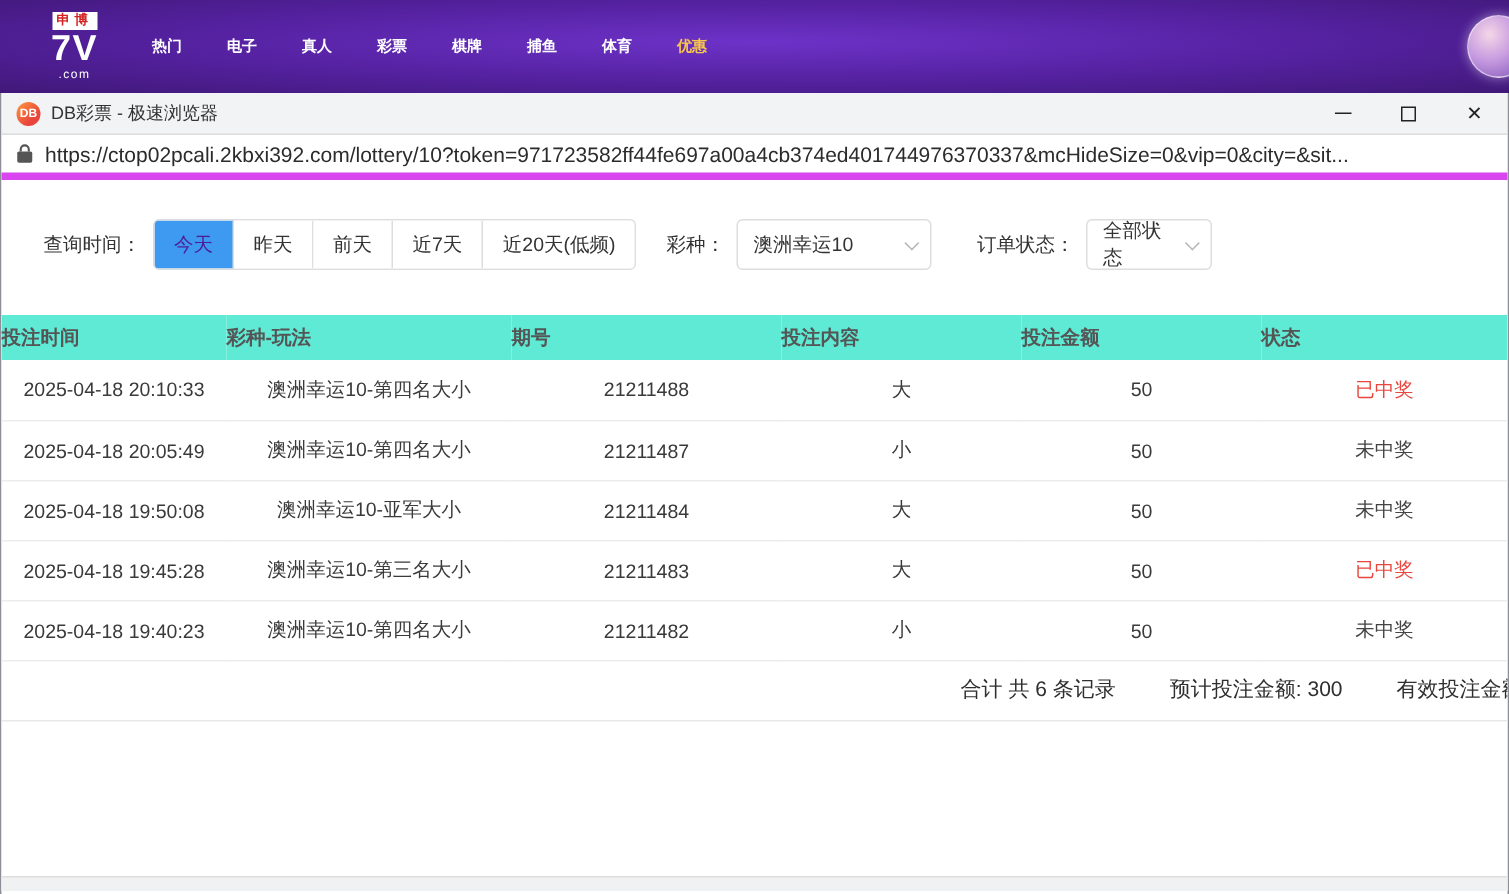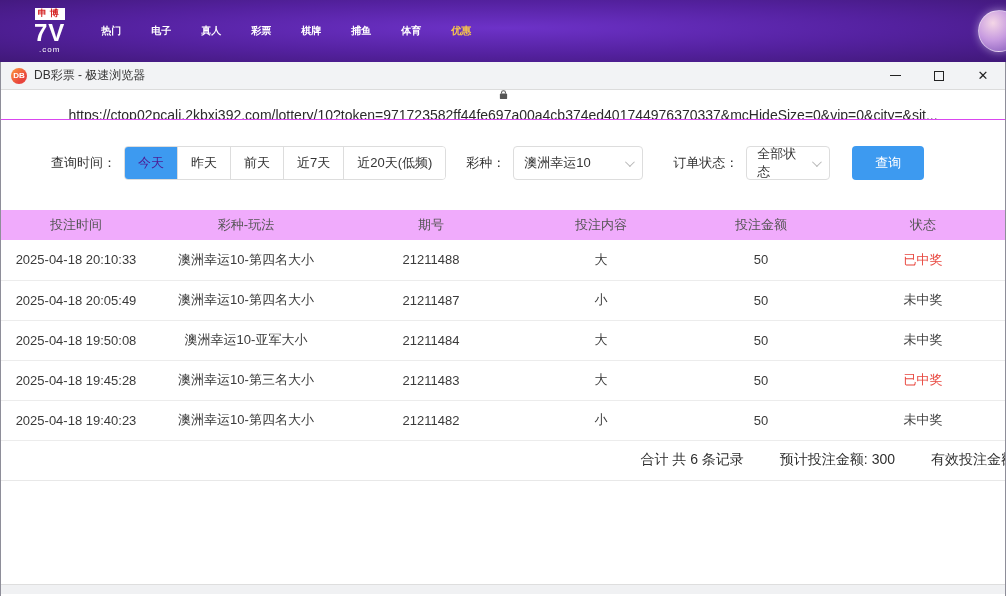--- a/index.html
+++ b/index.html
@@ -26,47 +26,47 @@
   .favicon { width:16px; height:16px; border-radius:50%; flex:none; margin-right:7px;
     background:linear-gradient(135deg,#ff9a3c 0%,#e8443c 70%); color:#fff; font-size:8px; font-weight:bold;
     display:flex; align-items:center; justify-content:center; }
   .wintitle { font-size:12px; color:#333; }
   .wincontrols { margin-left:auto; display:flex; height:100%; }
   .winbtn { width:44px; height:100%; display:flex; align-items:center; justify-content:center; cursor:pointer; }
   .ic-min { display:block; width:11px; height:1px; background:#222; }
   .ic-max { display:block; width:10px; height:10px; border:1px solid #222; }
   .ic-close { font-size:13px; color:#222; line-height:1; }
 
-  .urlbar { height:30px; background:#fff; border-bottom:1px solid #d946ef; display:flex; align-items:center; padding:0 10px; gap:8px; cursor:text;flex-direction:column; }
+  .urlbar { height:30px; background:#fff; border-bottom:5px solid #d946ef; display:flex; align-items:center; padding:0 10px; gap:8px; cursor:text; }
   .url-text { font-size:14px; color:#2b2b2b; white-space:nowrap; overflow:hidden; }
 
   
   .content { height:474px; background:#fff; position:relative; overflow:hidden; }
   .tabs { display:flex; gap:50px; padding:0 28px; height:48px; align-items:stretch; border-bottom:1px solid #e8e8e8; }
   .tab { display:flex; align-items:center; font-size:15px; color:#333; cursor:pointer; border-bottom:2px solid transparent; }
   .tab.active { color:#3d9af0; border-bottom-color:#3d9af0; }
 
-  .filters { display:flex; align-items:center; margin-top:26px; padding:0 10px; font-size:13px; color:#333;margin-left:40px; }
+  .filters { display:flex; align-items:center; margin-top:26px; padding:0 28px; font-size:13px; color:#333; }
   .flabel { margin-right:8px; white-space:nowrap; }
   .btngroup { display:flex; border:1px solid #ddd; border-radius:4px; overflow:hidden; margin-right:20px; height:34px; }
   .seg { display:flex; align-items:center; padding:0 13px; background:#fff; border:none; border-right:1px solid #ddd;
     font-size:13px; color:#333; cursor:pointer; font-family:inherit; white-space:nowrap; }
   .seg:last-child { border-right:none; }
   .seg.active { background:#3d9af0; color:#4c1d95;font-family:Liberation Serif, serif; }
   .select { display:flex; align-items:center; justify-content:space-between; border:1px solid #ddd; border-radius:4px;
     height:34px; padding:0 10px; color:#333; cursor:pointer; }
   .select-lottery { width:130px; margin-right:30px; }
   .select-status { width:84px; margin-right:22px; }
   .chevron { width:7px; height:7px; border-right:1px solid #b8b8b8; border-bottom:1px solid #b8b8b8;
     transform:rotate(45deg) translateY(-2px); flex:none; margin-left:6px; }
   .search-btn { width:72px; height:34px; background:#3d9af0; color:#fff; border:none; border-radius:4px;
     font-size:13px; cursor:pointer; font-family:inherit; }
 
   table { width:100%; margin-top:30px; border-collapse:collapse; table-layout:fixed; font-size:13px; }
-  thead th { background:#f0abfc; color:#555; font-weight:normal; height:30px; text-align:center; }
+  thead th { background:#5eead4; color:#555; font-weight:bold; height:30px; text-align:left; }
   thead th:nth-child(1){ width:150px; } thead th:nth-child(2){ width:190px; }
   thead th:nth-child(3){ width:180px; } thead th:nth-child(4){ width:160px; }
   thead th:nth-child(5){ width:160px; }
   tbody td { height:40px; text-align:center; color:#3a3a3a; border-bottom:1px solid #ececec; }
   td.status { color:#444; }
   td.status.win { color:#e8473f; }
 
   .summary { display:flex; justify-content:flex-end; align-items:center; gap:36px; height:40px;
     font-size:14px; color:#2f2f2f; border-bottom:1px solid #e8e8e8; margin-right:-10px; white-space:nowrap; }
   .bottomstrip { position:absolute; left:0; right:0; bottom:0; height:10px; background:#f0f1f3; border-top:1px solid #dedede; }
@@ -134,21 +134,20 @@
       <span class="flabel">彩种：</span>
       <div class="select select-lottery">
         <span>澳洲幸运10</span>
         <span class="chevron"></span>
       </div>
       <span class="flabel">订单状态：</span>
       <div class="select select-status">
         <span>全部状态</span>
         <span class="chevron"></span>
       </div>
-      <button class="search-btn">查询</button>
     </div>
 
     <table>
       <thead>
           <tr id="headrow">
             <th>投注时间</th>
             <th>彩种-玩法</th>
             <th>期号</th>
             <th>投注内容</th>
             <th>投注金额</th>

